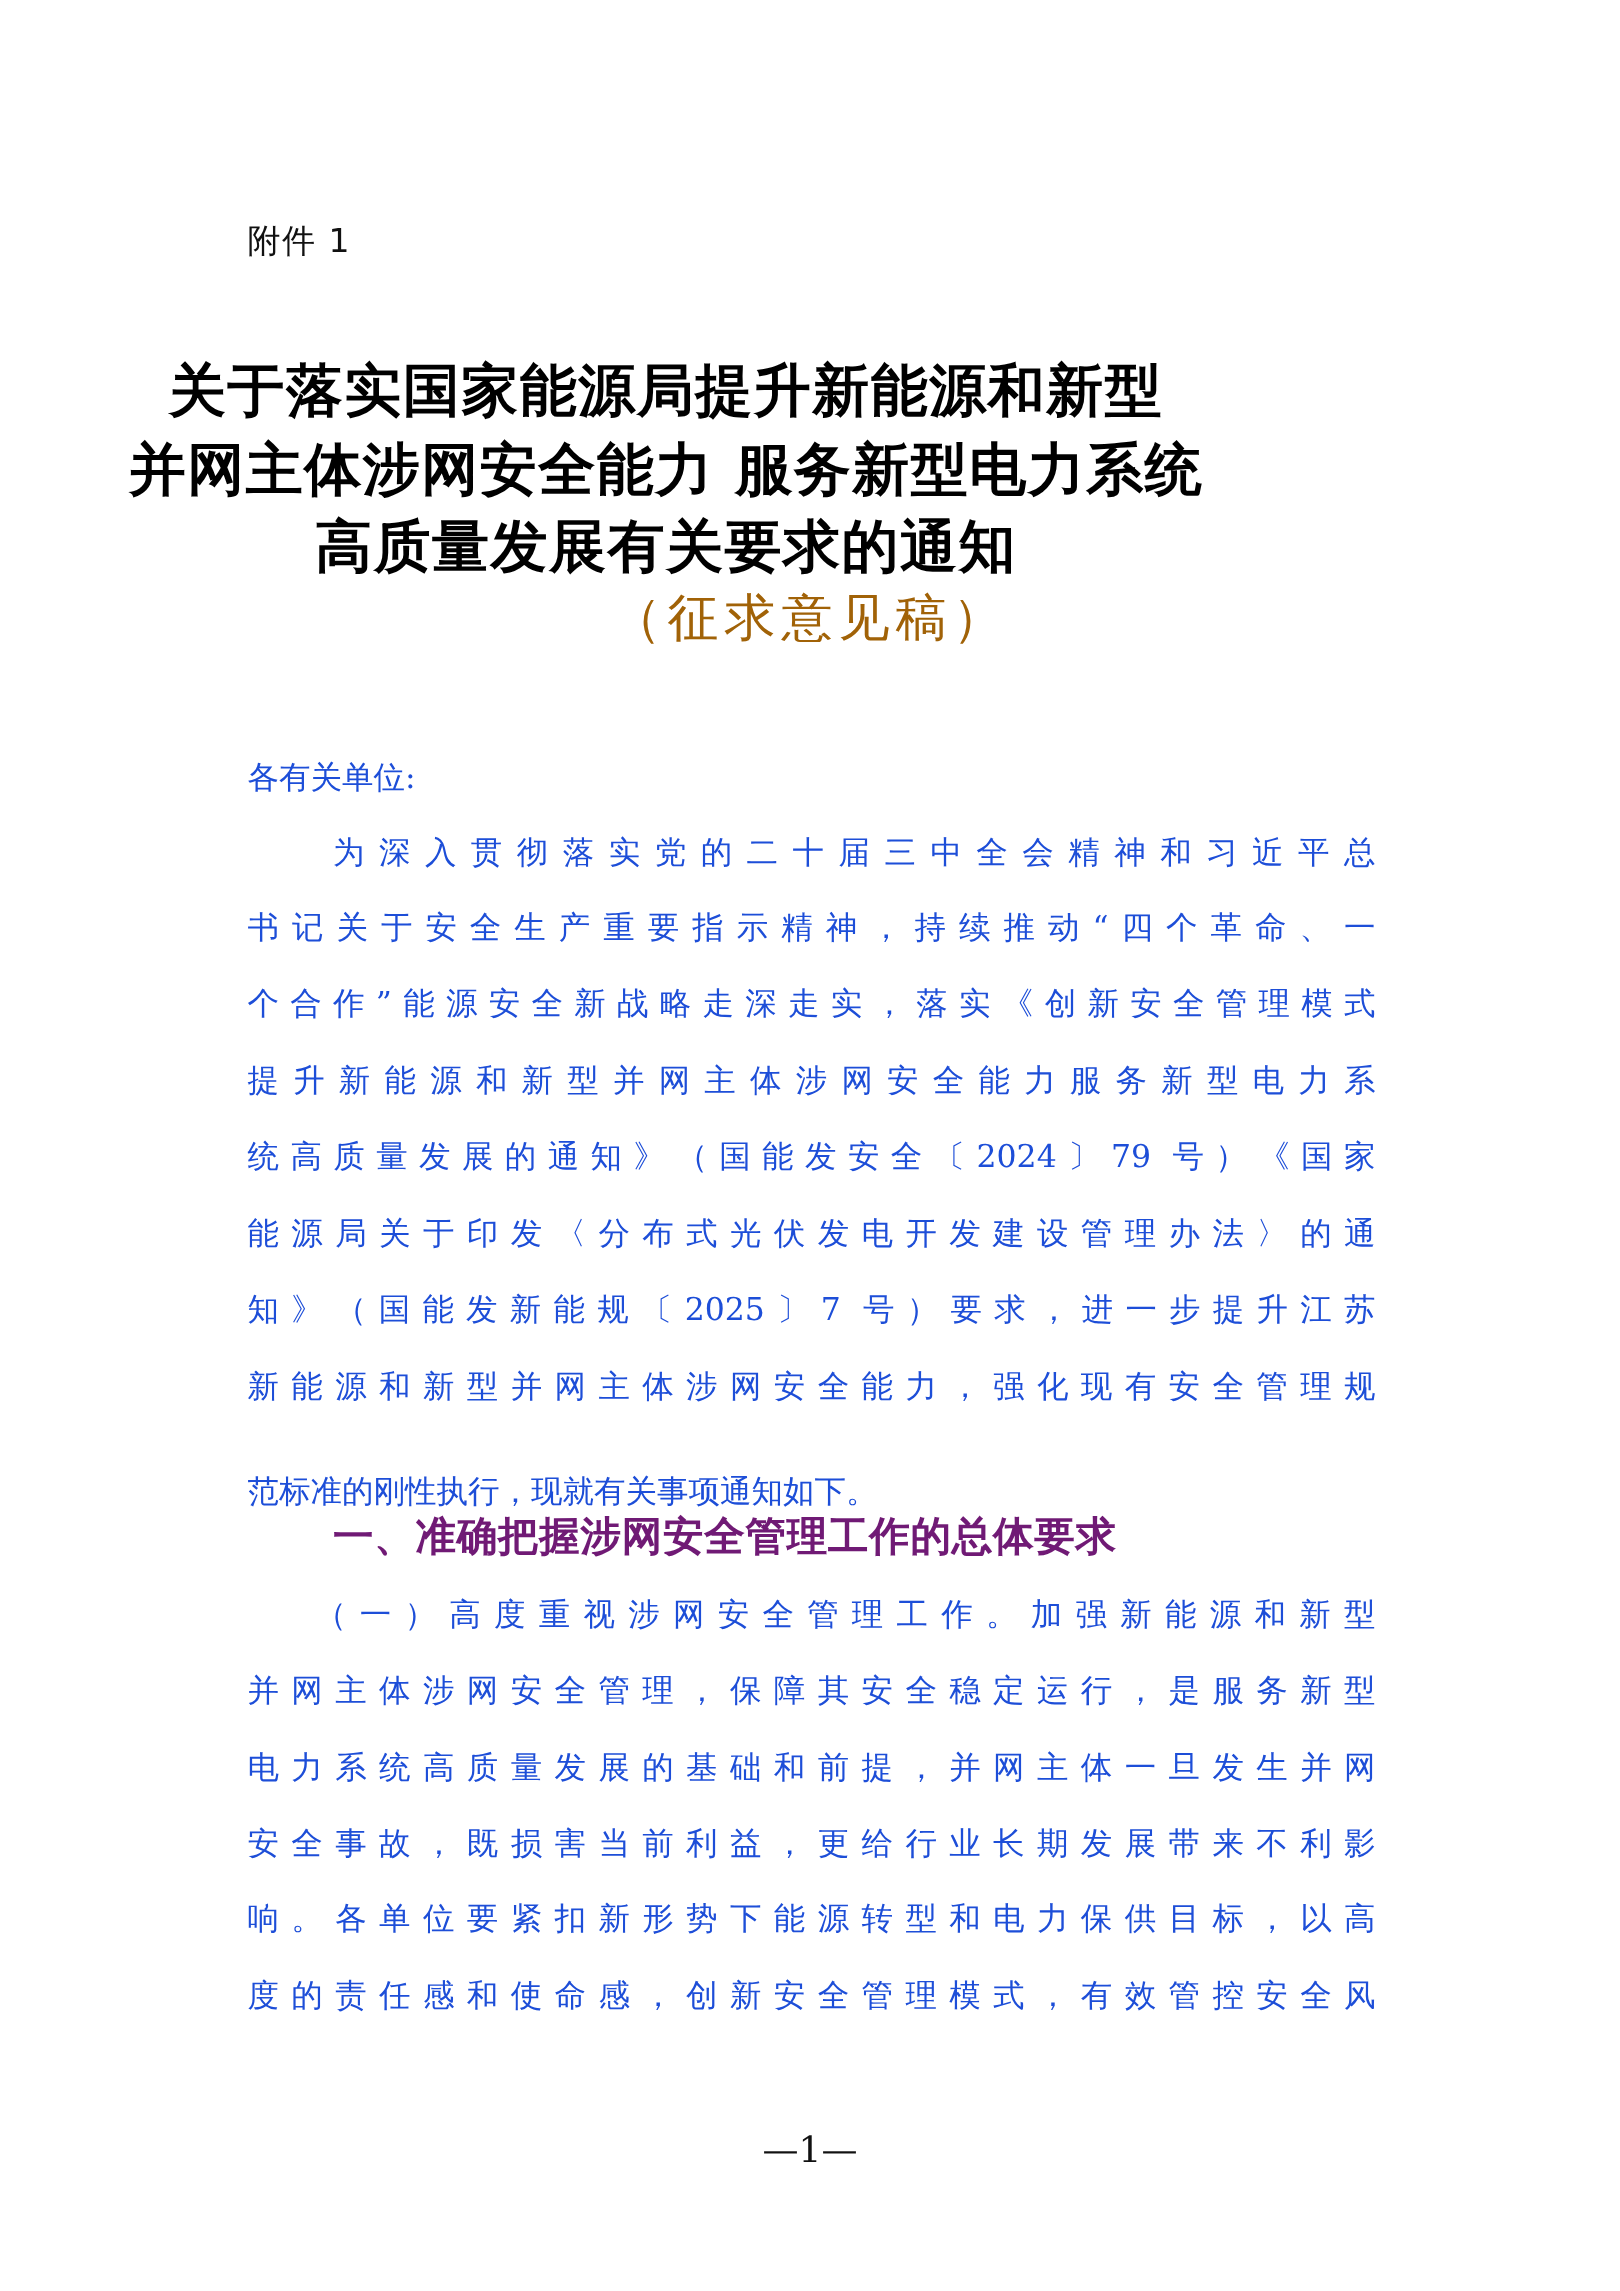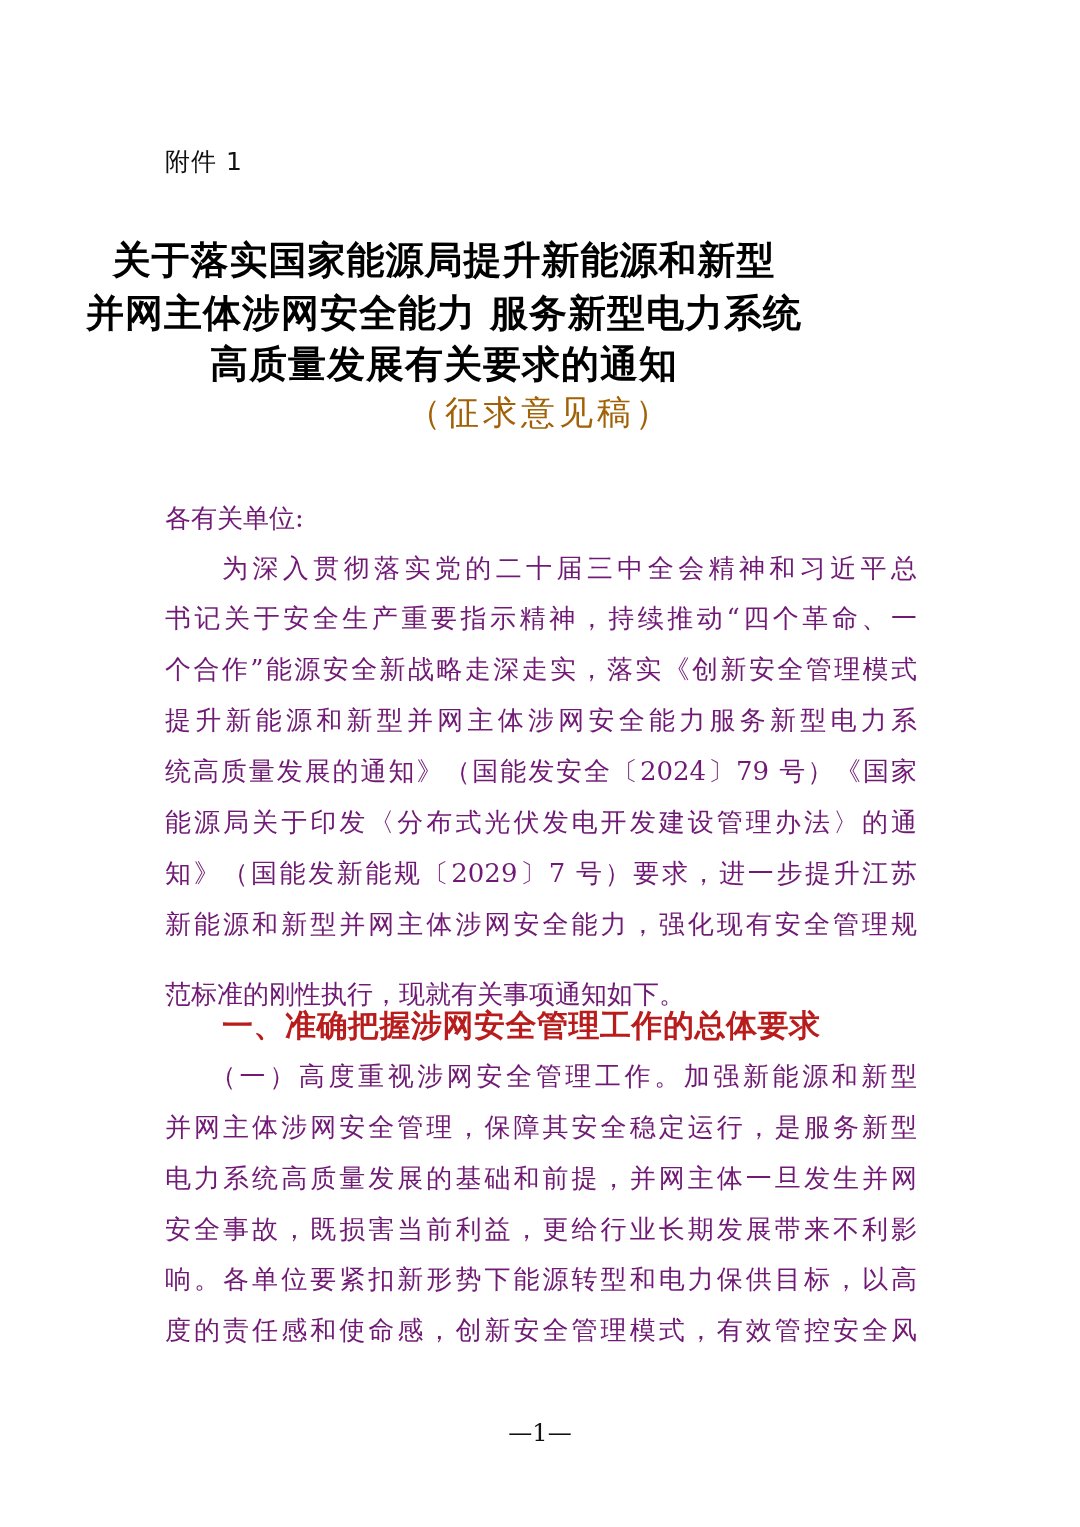--- a/index.html
+++ b/index.html
@@ -1,45 +1,45 @@
 <!DOCTYPE html>
 <html><head>
 <meta charset="utf-8">
 <style>
   html, body { margin: 0; padding: 0; background: #ffffff; }
   body { width: 1080px; height: 1527px; position: relative; overflow: hidden; color: #1a1a1a; }
   .page { position: absolute; left: 0; top: 0; width: 1080px; height: 1527px; background: #ffffff; }
   .attachment {
     position: absolute; left: 165px; top: 146px;
     font-family: "DejaVu Sans", "Liberation Sans", sans-serif;
-    font-size: 25px; line-height: 32px; letter-spacing: 1px; color: #111;
+    font-size: 22px; line-height: 32px; letter-spacing: 1px; color: #111;
   }
   .title-line {
     position: absolute; left: 0; width: 888px; text-align: center;
     font-family: "DejaVu Serif", "Liberation Serif", serif;
     font-weight: bold; font-size: 38px; line-height: 48px; color: #000;
     letter-spacing: 1px; white-space: nowrap;
   }
   .subtitle {
     position: absolute; left: 0; width: 1080px; text-align: center;
     font-family: "DejaVu Serif", "Liberation Serif", serif;
     font-size: 34px; line-height: 44px; color: #a16207; letter-spacing: 4px;
   }
   .line {
     position: absolute; left: 165px; width: 752px;
     font-family: "DejaVu Serif", "Liberation Serif", serif;
-    font-size: 26px; line-height: 38px; color: #701a75;
+    font-size: 21px; line-height: 38px; color: #1d4ed8;
     white-space: nowrap; text-align: justify; text-align-last: justify;
   }
   .line.short { text-align-last: left; }
   .line.indent { left: 222px; width: 695px; }
   .heading {
     position: absolute; left: 222px;
     font-family: "DejaVu Sans", "Liberation Sans", sans-serif;
-    font-weight: bold; font-size: 31px; line-height: 38px; color: #b91c1c;
+    font-weight: bold; font-size: 27px; line-height: 38px; color: #701a75;
     white-space: nowrap; letter-spacing: 0.5px;
   }
   .page-number {
     position: absolute; left: 0; width: 1080px; top: 1418px; text-align: center;
     font-family: "DejaVu Serif", "Liberation Serif", serif;
     font-size: 24px; line-height: 30px; color: #111;
   }
 </style>
 </head>
 <body>
@@ -54,21 +54,21 @@
   <div class="subtitle" style="top:390px;">（征求意见稿）</div>
 
   <div class="line short" style="top:499px;">各有关单位:</div>
 
   <div class="line indent" style="top:549px;">为深入贯彻落实党的二十届三中全会精神和习近平总</div>
   <div class="line" style="top:599px;">书记关于安全生产重要指示精神，持续推动“四个革命、一</div>
   <div class="line" style="top:650px;">个合作”能源安全新战略走深走实，落实《创新安全管理模式</div>
   <div class="line" style="top:701px;">提升新能源和新型并网主体涉网安全能力服务新型电力系</div>
   <div class="line" style="top:752px;">统高质量发展的通知》（国能发安全〔2024〕79 号）《国家</div>
   <div class="line" style="top:803px;">能源局关于印发〈分布式光伏发电开发建设管理办法〉的通</div>
-  <div class="line" style="top:854px;">知》（国能发新能规〔2029〕7 号）要求，进一步提升江苏</div>
+  <div class="line" style="top:854px;">知》（国能发新能规〔2025〕7 号）要求，进一步提升江苏</div>
   <div class="line" style="top:905px;">新能源和新型并网主体涉网安全能力，强化现有安全管理规</div>
   <div class="line short" style="top:955px;margin-top:20px;">范标准的刚性执行，现就有关事项通知如下。</div>
 
   <div class="heading" style="top:1006px;">一、准确把握涉网安全管理工作的总体要求</div>
 
   <div class="line indent" style="top:1057px; left:210px; width:707px;">（一）高度重视涉网安全管理工作。加强新能源和新型</div>
   <div class="line" style="top:1108px;">并网主体涉网安全管理，保障其安全稳定运行，是服务新型</div>
   <div class="line" style="top:1159px;">电力系统高质量发展的基础和前提，并网主体一旦发生并网</div>
   <div class="line" style="top:1260px;">响。各单位要紧扣新形势下能源转型和电力保供目标，以高</div>
   <div class="line" style="top:1210px;">安全事故，既损害当前利益，更给行业长期发展带来不利影</div>

